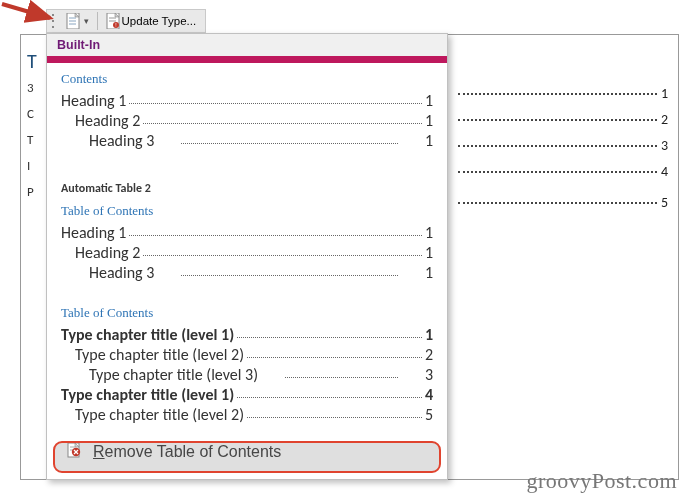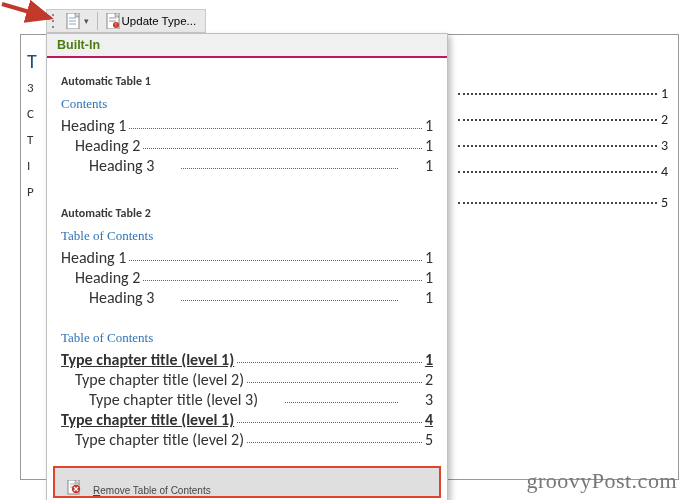--- a/index.html
+++ b/index.html
@@ -84,24 +84,24 @@
     position:absolute;
     top: 33px; left: 46px;
     width: 402px;
     background:#fff;
     border:1px solid #c0c0c0;
     box-shadow:3px 3px 6px rgba(0,0,0,.25);
     z-index:50;
   }
   .gallery-head {
     background:#f0f0f0;
-    border-bottom:2px solid #be185d;
+    border-bottom:7px solid #be185d;
     padding:4px 10px;
     font-weight:600;
-    color:#4d7c0f;
+    color:#701a75;
     font-size:12.5px;
   }
   .preview {
     padding:8px 14px 14px 14px;
   }
   .prev-title {
     font-weight:600; color:#3a3a3a; font-size:12px;
     margin:8px 0 8px 0;
     font-family: Calibri, 'Segoe UI', sans-serif;
   }
@@ -112,27 +112,28 @@
   .toc-line {
     display:flex; align-items:baseline;
     font-family:Calibri,sans-serif; font-size:16px; color:#333;
     margin:1px 0;
   }
   .toc-label { white-space:nowrap; }
   .toc-dots { flex:1; border-bottom:1px dotted #666; margin:0 3px; position:relative; top:-2px; }
   .toc-pg { }
   .indent1 { padding-left:14px; }
   .indent2 { padding-left:28px;gap:24px; }
-  .bold .toc-label, .bold .toc-pg { font-weight:600;text-decoration:underline; }
+  .bold .toc-label, .bold .toc-pg { font-weight:600; }
 
   .gallery-item {
-    display:flex; align-items:flex-end;
+    display:flex; align-items:flex-start;
     height:28px; padding:0 12px;
-    font-size:10px; color:#464646;
+    font-size:16px; color:#464646;
     font-family:'Segoe UI',sans-serif;
+    border-radius:9px;
   }
   .gallery-item.highlight {
     background:#dfdfdf;
     border:2px solid #e0442f;
     margin:2px 6px 6px 6px;
     height:32px;
   }
   .gi-icon { width:16px; height:16px; margin-right:10px; }
   .underline-first::first-letter { text-decoration: underline; }
 
@@ -219,21 +220,20 @@
   <div class="bg-row" style="top:159px;">
       <div class="bg-dots"></div>
       <span class="bg-num">5</span>
     </div>
 </div>
 
 <div class="gallery">
   <div class="gallery-head">Built-In</div>
 
   <div class="preview">
-    <div class="prev-title">Automatic Table 1</div>
     <div class="prev-caption">Contents</div>
     <div id="auto1rows">
         <div class="toc-line indent0">
           <span class="toc-label">Heading 1</span>
           <span class="toc-dots"></span>
           <span class="toc-pg">1</span>
         </div>
         <div class="toc-line indent1">
           <span class="toc-label">Heading 2</span>
           <span class="toc-dots"></span>

